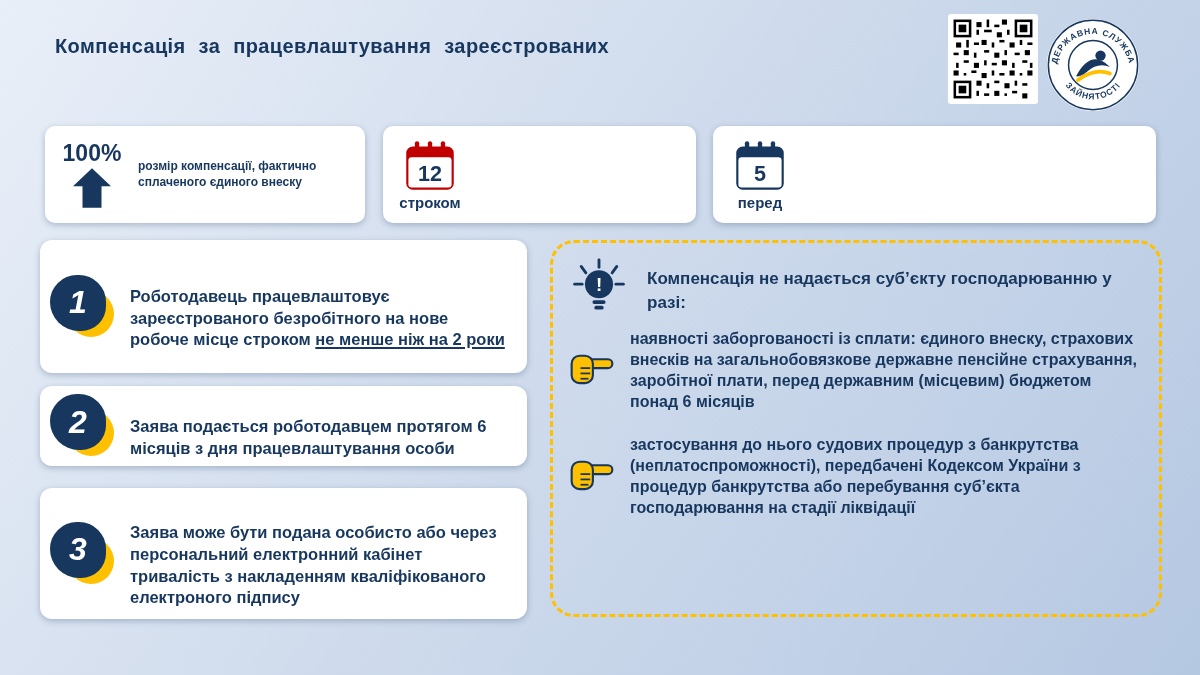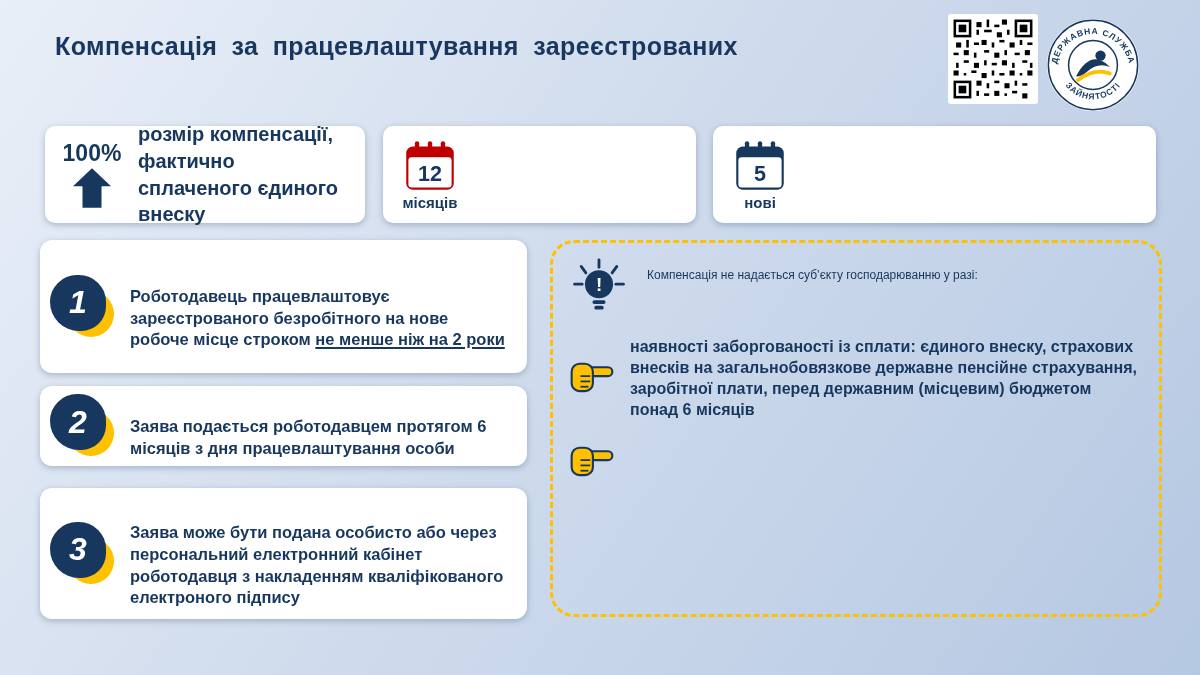--- a/index.html
+++ b/index.html
@@ -7,21 +7,21 @@
   body { font-family:"Liberation Sans", sans-serif; }
 
   .canvas {
     position:relative; width:1200px; height:675px; overflow:hidden;
     background:linear-gradient(125deg,#e9eff8 0%,#d3deee 40%,#b5c8e2 100%);
   }
 
   
   .title {
     position:absolute; left:55px; top:24px;
-    font-size:25px; font-weight:700; color:#17375e;
+    font-size:20px; font-weight:700; color:#17375e;
     line-height:45px; letter-spacing:.4px; word-spacing:7px;
   }
   .qr-box {
     position:absolute; left:948px; top:14px; width:90px; height:90px;
     background:#fff; padding:3px; border-radius:3px;
   }
   .logo-box { position:absolute; left:1046px; top:18px; width:94px; height:94px; }
 
   
   .card {
@@ -29,21 +29,21 @@
     box-shadow:0 2px 6px rgba(23,55,94,.28);
     display:flex; align-items:center; gap:13px; padding:8px 14px;
   }
   .stat1 { left:45px;  top:126px; width:320px; height:97px; }
   .stat2 { left:383px; top:126px; width:313px; height:97px; }
   .stat3 { left:713px; top:126px; width:443px; height:97px; }
 
   .stat-icon-col { flex:0 0 66px; display:flex; flex-direction:column; align-items:center; }
   .pct { font-size:23px; font-weight:700; color:#17375e; line-height:1; margin-bottom:3px; }
   .cal-unit { font-size:15px; font-weight:700; color:#17375e; margin-top:1px; }
-  .stat-text { font-size:20px; font-weight:700; color:#17375e; line-height:1.33; }
+  .stat-text { font-size:12px; font-weight:700; color:#17375e; line-height:1.33; }
   .u { text-decoration:underline; text-decoration-thickness:2px; text-underline-offset:2px; }
 
   
   .step {
     position:absolute; left:40px; width:487px; background:#fff; border-radius:12px;
     box-shadow:0 2px 6px rgba(23,55,94,.28);
     display:flex; align-items:center; padding:12px 16px 12px 90px;
   }
   .step1 { top:240px; height:133px; }
   .step2 { top:386px; height:80px;  }
@@ -61,25 +61,25 @@
     display:flex; align-items:center; justify-content:center; z-index:1;
   }
 
   
   .panel {
     position:absolute; left:550px; top:240px; width:612px; height:377px;
     border:3px dashed #ffc000; border-radius:24px; padding:14px 20px 14px 16px;
   }
   .panel-head { display:flex; align-items:flex-start; gap:18px; }
   .panel-heading {
-    font-size:12px; font-weight:400; color:#17375e; line-height:1.4;
+    font-size:17px; font-weight:700; color:#17375e; line-height:1.4;
     padding-top:10px; max-width:470px;
   }
   .panel-item { display:flex; align-items:center; gap:13px; }
-  .pi1 { margin-top:20px; }
+  .pi1 { margin-top:12px; }
   .pi2 { margin-top:22px; }
   .hand-col { flex:0 0 48px; }
   .panel-item-text { font-size:16px; font-weight:700; color:#17375e; line-height:1.31; }
 </style>
 </head>
 <body>
 
 <div class="canvas">
 
   <div class="title">
@@ -194,37 +194,37 @@
       <svg viewBox="0 0 48 50" width="52" height="54">
         <rect x="2" y="7" width="44" height="40" rx="6" fill="#c00000"></rect>
         <rect x="4" y="17" width="40" height="28" rx="3" fill="#ffffff"></rect>
         <g fill="#c00000">
           <rect x="10" y="2" width="4" height="9" rx="2"></rect>
           <rect x="22" y="2" width="4" height="9" rx="2"></rect>
           <rect x="34" y="2" width="4" height="9" rx="2"></rect>
         </g>
         <text x="24" y="39" text-anchor="middle" font-size="20" font-weight="bold" fill="#17375e">12</text>
       </svg>
-      <div class="cal-unit">місяців</div>
+      <div class="cal-unit">строком</div>
     </div>
   </div>
 
   <div class="card stat3">
     <div class="stat-icon-col">
       <svg viewBox="0 0 48 50" width="52" height="54">
         <rect x="2" y="7" width="44" height="40" rx="6" fill="#17375e"></rect>
         <rect x="4" y="17" width="40" height="28" rx="3" fill="#ffffff"></rect>
         <g fill="#17375e">
           <rect x="10" y="2" width="4" height="9" rx="2"></rect>
           <rect x="22" y="2" width="4" height="9" rx="2"></rect>
           <rect x="34" y="2" width="4" height="9" rx="2"></rect>
         </g>
         <text x="24" y="39" text-anchor="middle" font-size="20" font-weight="bold" fill="#17375e">5</text>
       </svg>
-      <div class="cal-unit">нові</div>
+      <div class="cal-unit">перед</div>
     </div>
   </div>
 
   <div class="step step1">
     <div class="badge">
       <span class="badge-num">1</span>
     </div>
     <div class="step-text">
       <span>Роботодавець працевлаштовує зареєстрованого безробітного на нове робоче місце строком </span><span class="u">не менше ніж на 2 роки</span>
     </div>
@@ -234,21 +234,21 @@
     <div class="badge">
       <span class="badge-num">2</span>
     </div>
     <div class="step-text">Заява подається роботодавцем протягом 6 місяців з дня працевлаштування особи</div>
   </div>
 
   <div class="step step3">
     <div class="badge">
       <span class="badge-num">3</span>
     </div>
-    <div class="step-text">Заява може бути подана особисто або через персональний електронний кабінет роботодавця з накладенням кваліфікованого електроного підпису</div>
+    <div class="step-text">Заява може бути подана особисто або через персональний електронний кабінет тривалість з накладенням кваліфікованого електроного підпису</div>
   </div>
 
   <div class="panel">
     <div class="panel-head">
       <svg viewBox="0 0 64 64" width="60" height="60">
         <g stroke="#17375e" stroke-width="3" stroke-linecap="round">
           <line x1="32" y1="3" x2="32" y2="11"></line>
           <line x1="13" y1="10" x2="18" y2="17"></line>
           <line x1="51" y1="10" x2="46" y2="17"></line>
           <line x1="6" y1="29" x2="14" y2="29"></line>
@@ -278,16 +278,17 @@
     <div class="panel-item pi2">
       <div class="hand-col">
         <svg viewBox="0 0 52 40" width="46" height="36">
           <rect x="19" y="9" width="30" height="10" rx="5" fill="#ffc000" stroke="#17375e" stroke-width="2.4"></rect>
           <rect x="3" y="5" width="24" height="31" rx="9" fill="#ffc000" stroke="#17375e" stroke-width="2.4"></rect>
           <line x1="13" y1="19" x2="24" y2="19" stroke="#17375e" stroke-width="2"></line>
           <line x1="13" y1="25" x2="24" y2="25" stroke="#17375e" stroke-width="2"></line>
           <line x1="13" y1="31" x2="22" y2="31" stroke="#17375e" stroke-width="2"></line>
         </svg>
       </div>
+      <div class="panel-item-text">застосування до нього судових процедур з банкрутства (неплатоспроможності), передбачені Кодексом України з процедур банкрутства або перебування суб’єкта господарювання на стадії ліквідації</div>
     </div>
   </div>
 
 </div>
 
 </body></html>

